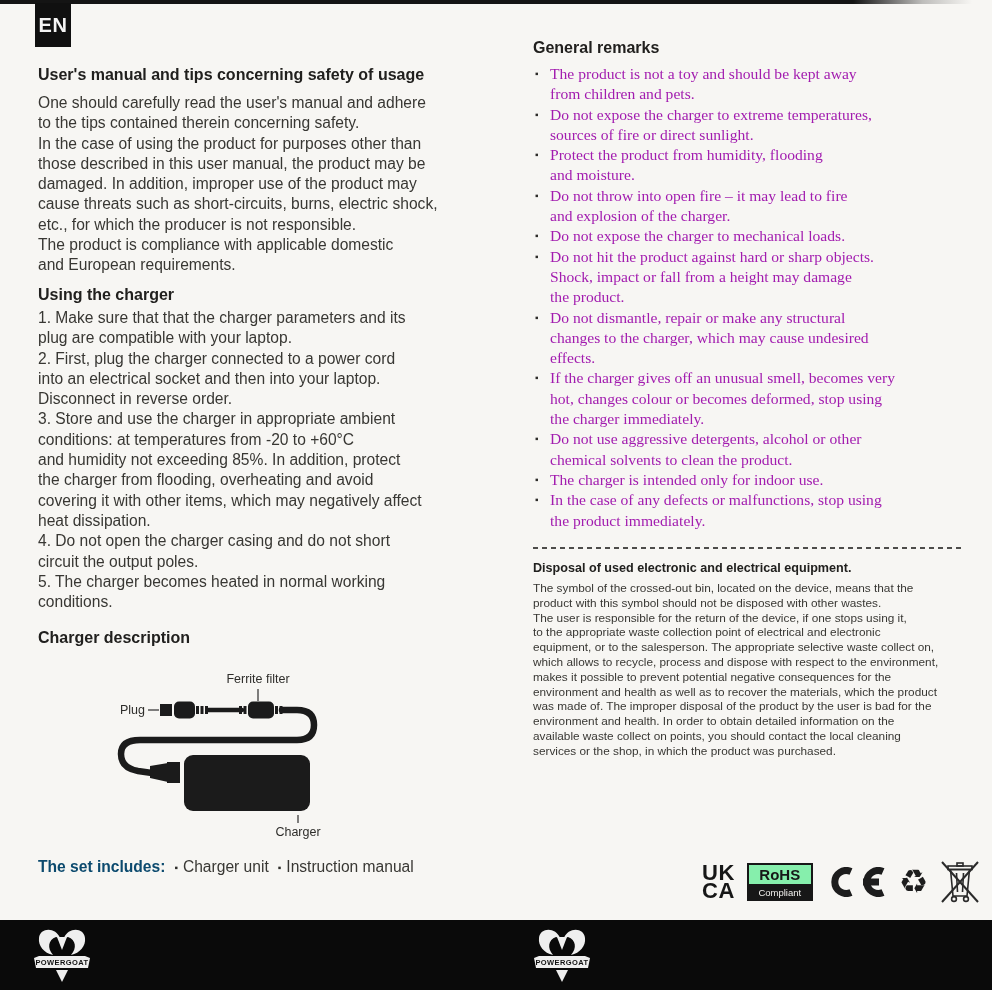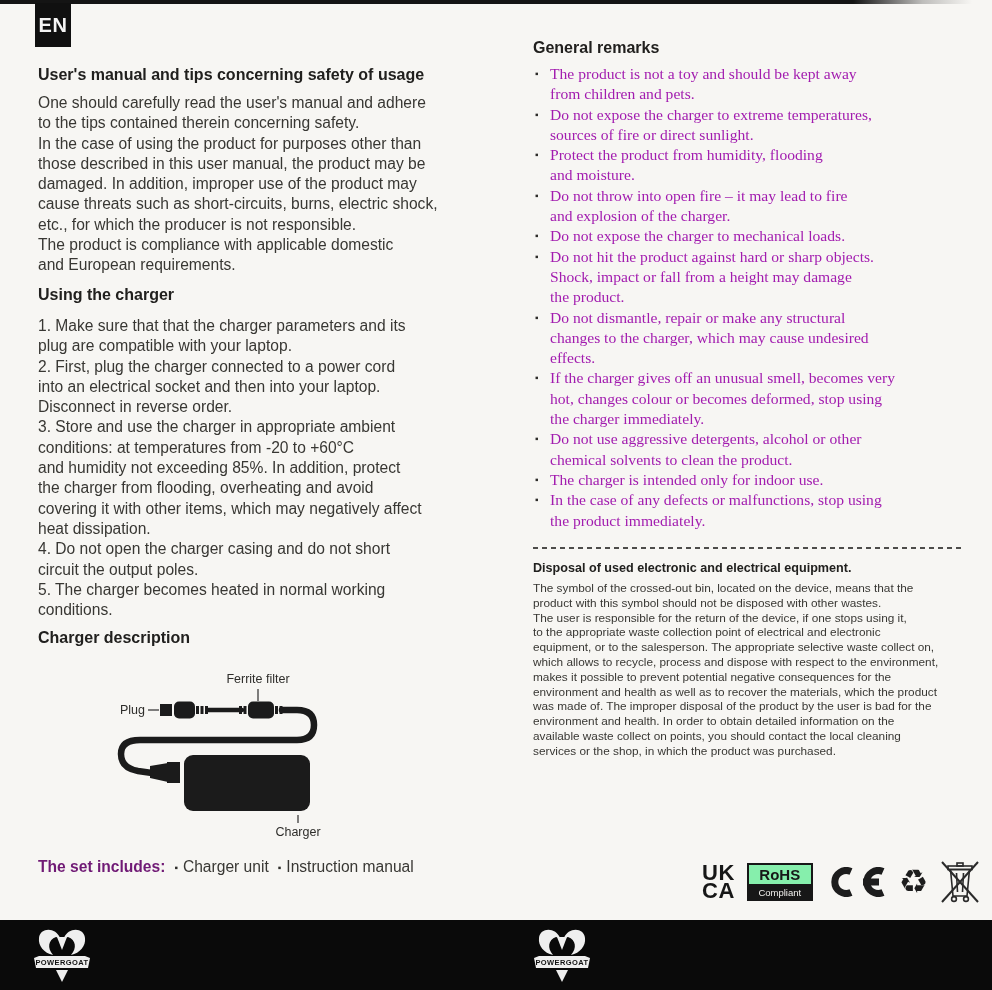--- a/index.html
+++ b/index.html
@@ -30,21 +30,21 @@
   #divider{left:533px;top:547px;width:429px;height:2px;
     background:repeating-linear-gradient(90deg,#4d4c4a 0 5px,transparent 5px 9px);}
   
   #diagram-svg .blk{fill:#1b1b1b;}
   #diagram-svg .cable{stroke:#1b1b1b;stroke-width:6.5;fill:none;stroke-linecap:round;stroke-linejoin:round;}
   #diagram-svg .cable-thin{stroke:#1b1b1b;stroke-width:4.5;}
   #diagram-svg .dthin{stroke:#4a4a48;stroke-width:1.4;}
   #diagram-svg .dlabel{font-family:"Liberation Sans",sans-serif;font-size:12.5px;fill:#2e2d2a;}
   
   #set-line{font-size:15.6px;color:#383733;}
-  #set-line .b{font-weight:bold;color:#701a75;}
+  #set-line .b{font-weight:bold;color:#0c4a6e;}
   
   #certs{left:702px;top:846px;display:flex;align-items:center;gap:12px;margin-top:14px;}
   #ukca{font-weight:800;font-size:22px;line-height:18.5px;color:#171717;letter-spacing:.5px;text-align:center;}
   #rohs{width:62px;border:2.5px solid #171717;background:#86efac;text-align:center;}
   #rohs .rt{font-weight:bold;font-size:15px;color:#171717;line-height:19px;border-bottom:2px solid #171717;}
   #rohs .rb{background:#171717;color:#f2f1ee;font-size:9.5px;line-height:13px;}
   #recycle{font-family:"DejaVu Sans",sans-serif;font-size:33px;color:#1d1d1d;line-height:36px;}
   
   #footer-bar{left:0;top:920px;width:992px;height:70px;background:#0a0a0a;}
   .goat{position:absolute;top:5px;}
@@ -64,21 +64,21 @@
 In the case of using the product for purposes other than
 those described in this user manual, the product may be
 damaged. In addition, improper use of the product may
 cause threats such as short-circuits, burns, electric shock,
 etc., for which the producer is not responsible.
 The product is compliance with applicable domestic
 and European requirements.</div>
 
 <div class="abs h" style="left:38px;top:286px;">Using the charger</div>
 
-<div class="abs body-text" style="left:38px;top:316px;width:470px;">1. Make sure that that the charger parameters and its
+<div class="abs body-text" style="left:38px;top:308px;width:470px;">1. Make sure that that the charger parameters and its
 plug are compatible with your laptop.
 2. First, plug the charger connected to a power cord
 into an electrical socket and then into your laptop.
 Disconnect in reverse order.
 3. Store and use the charger in appropriate ambient
 conditions: at temperatures from -20 to +60°C
 and humidity not exceeding 85%. In addition, protect
 the charger from flooding, overheating and avoid
 covering it with other items, which may negatively affect
 heat dissipation.

